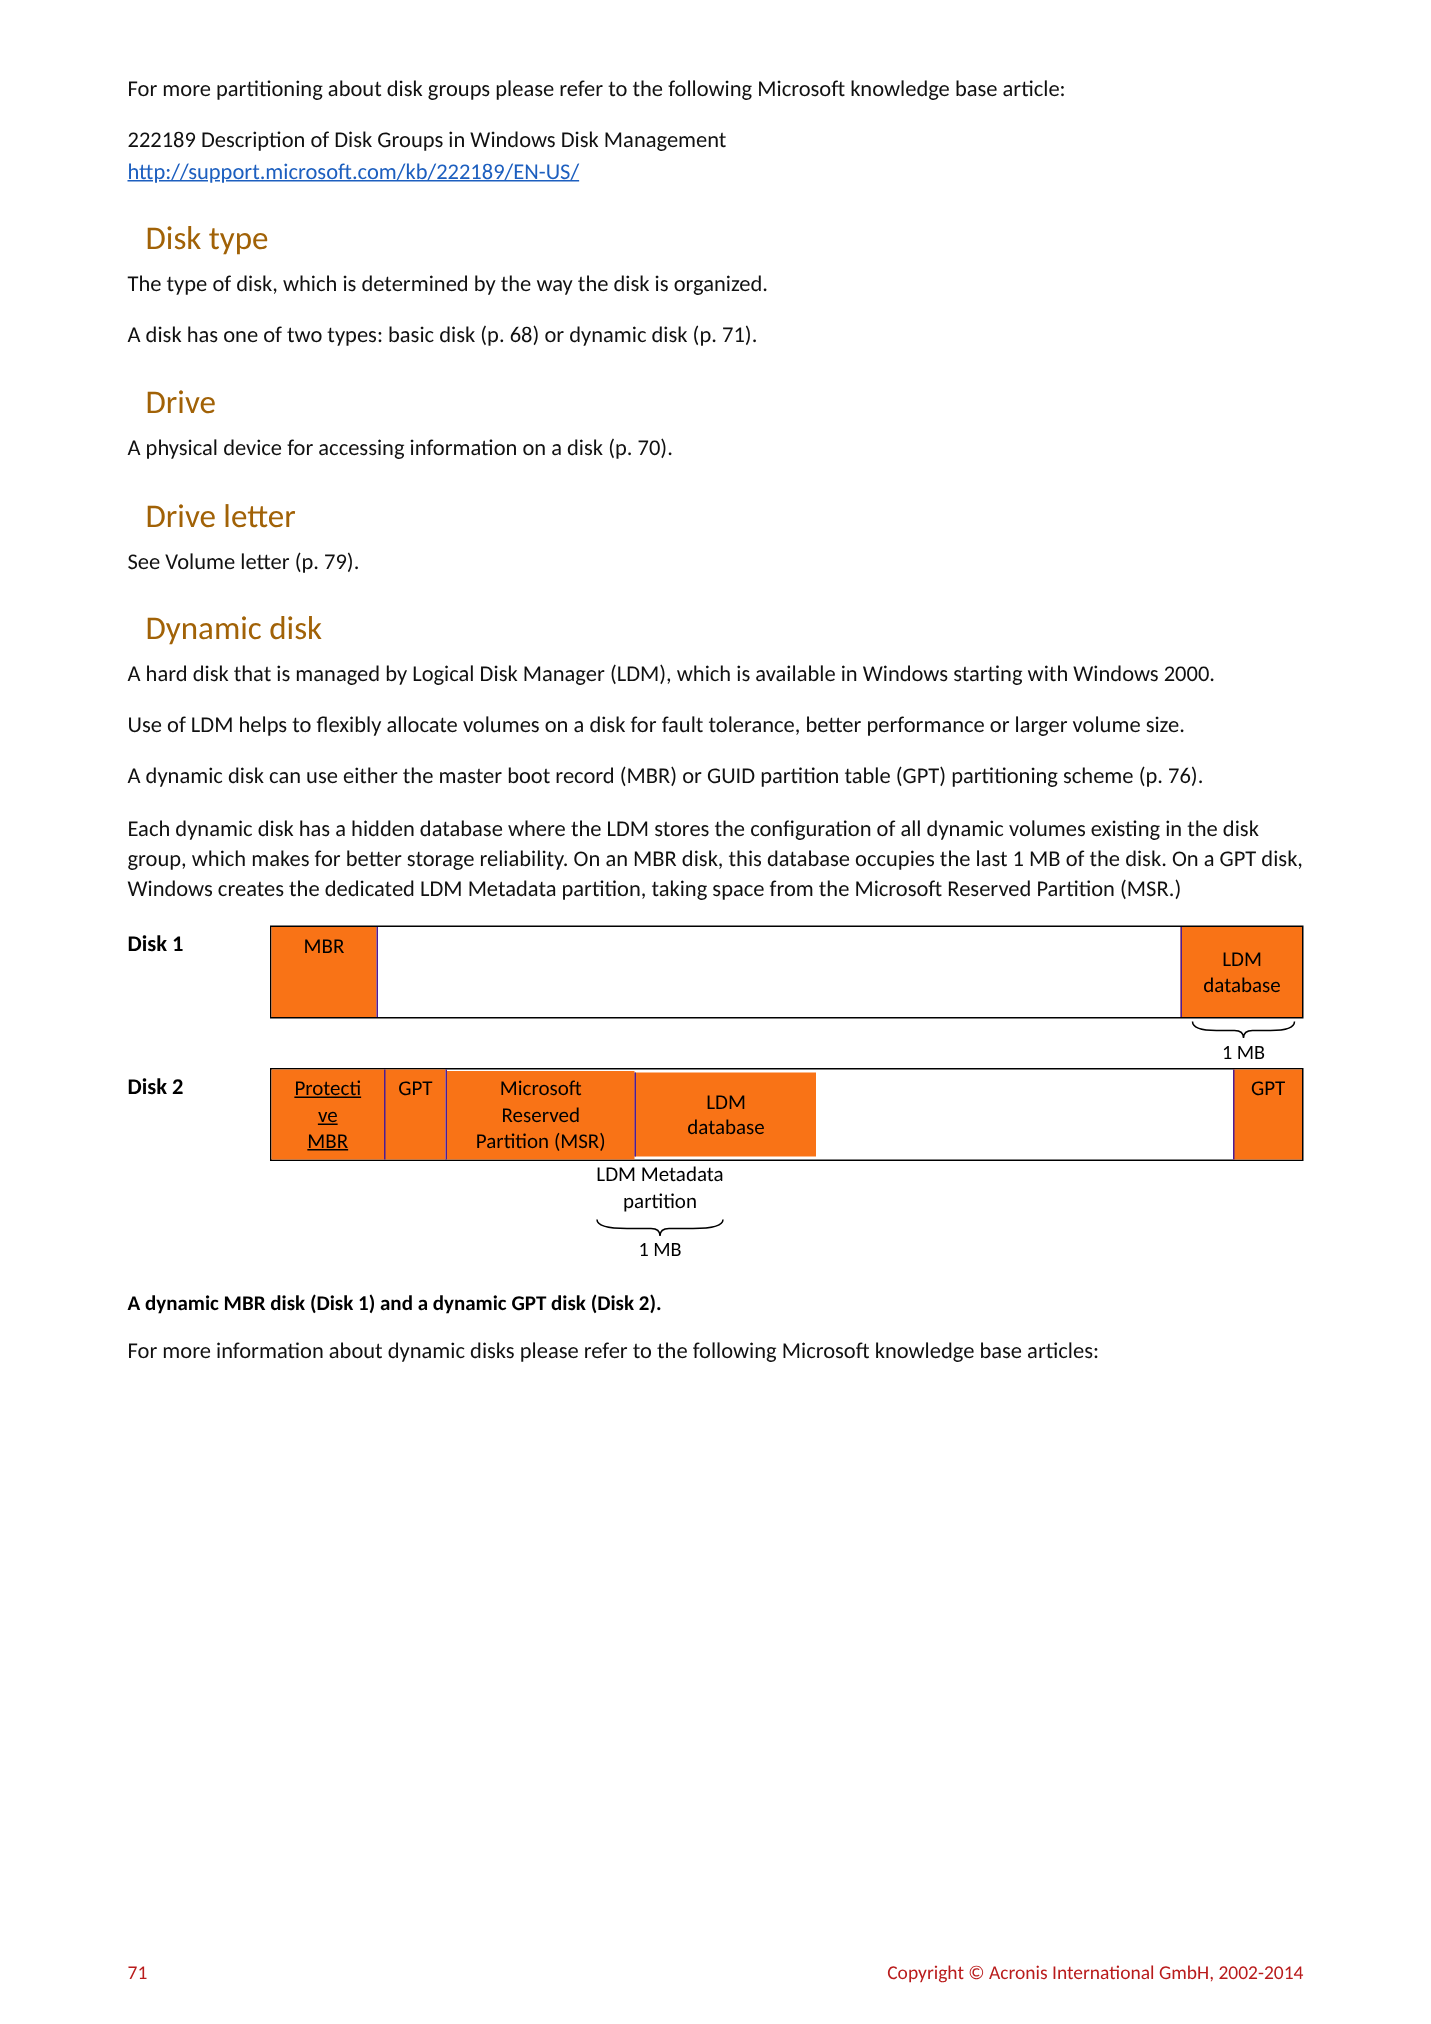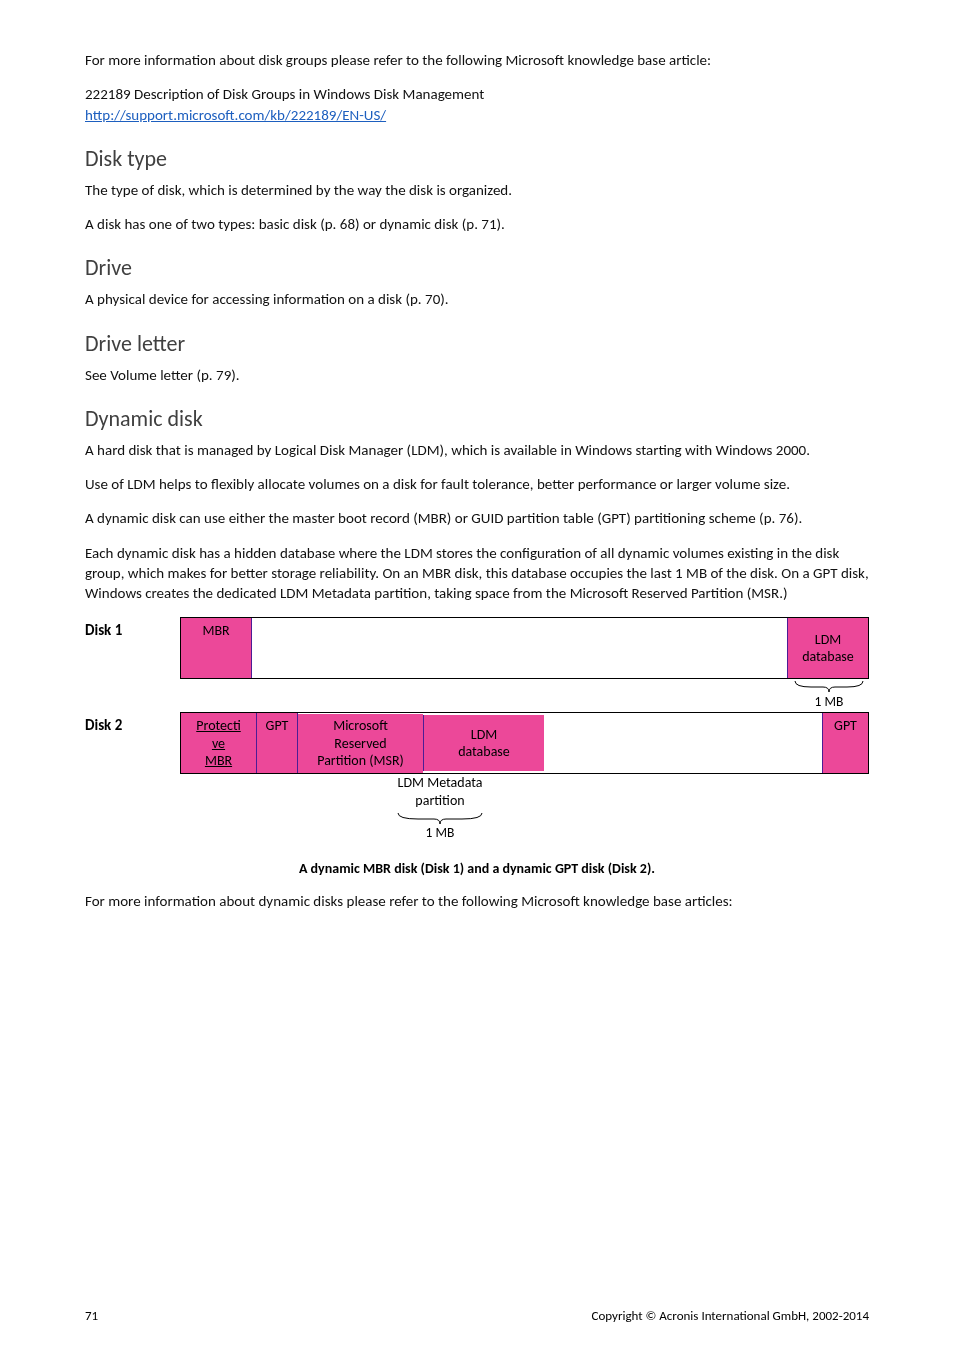--- a/index.html
+++ b/index.html
@@ -19,24 +19,24 @@
     font-size: 15px;
     line-height: 1.35;
     margin: 0 0 14px 0;
     color: #111;
   }
   .link {
     color: #1d5fbf;
     text-decoration: underline;
   }
   .h2 {
-    color: #404040;
+    color: #a16207;
     font-size: 22px;
     font-weight: 400;
-    margin: 20px 0 8px 0;
+    margin: 20px 0 8px 12px;
   }
   .disk-row {
     display: flex;
     align-items: flex-start;
     margin-top: 2px;
     gap: 40px;
   }
   .disk-label {
     width: 55px;
     font-weight: bold;
@@ -50,21 +50,21 @@
   }
   .cell {
     text-align: center;
     font-size: 14px;
     line-height: 1.25;
     display: flex;
     flex-direction: column;
     justify-content: center;
     align-items: center;
   }
-  .shaded { background: #ec4899; }
+  .shaded { background: #f97316; }
   .b-left { border-left: 1px solid #4c1d95; }
   .mbr-cell   { width: 70px;  min-height: 56px; }
   .blank-cell { flex: 1;      min-height: 56px; }
   .ldm-cell   { width: 80px;  min-height: 56px; }
   .prot-cell  { width: 75px;  min-height: 56px; padding: 3px 14px; box-sizing: border-box; text-decoration: underline; }
   .gpt1-cell  { width: 40px;  min-height: 56px; }
   .msr-cell   { width: 125px; min-height: 56px; padding: 3px 4px; box-sizing: border-box; }
   .ldm2-cell  { width: 120px; min-height: 56px; }
   .gpt2-cell  { width: 45px;  min-height: 56px; flex-shrink: 0; }
   .size-brace {
@@ -79,42 +79,41 @@
   .size-text { font-size: 13.5px; text-align: center; }
   .meta-col {
     margin-left: 55px;
     display: flex;
   }
   .meta-spacer-1 { width: 75px; flex-shrink:0; }
   .meta-spacer-2 { width: 40px; flex-shrink:0; }
   .meta-spacer-3 { width: 125px; flex-shrink:0; }
   .meta-center   { width: 120px; flex-shrink:0; text-align: center; font-size: 14px; line-height: 1.25; }
   .caption {
-    text-align: center;
     font-weight: bold;
     font-size: 14px;
     margin: 18px 0 14px 0;
   }
   .footer {
     position: absolute;
     bottom: 26px;
     left: 85px;
     right: 85px;
     display: flex;
     justify-content: space-between;
     font-size: 13px;
-    color: #000000;
+    color: #b91c1c;
   }
 </style>
 </head>
 <body>
 
 <div class="page">
 
-  <p class="para">For more information about disk groups please refer to the following Microsoft knowledge base article:</p>
+  <p class="para">For more partitioning about disk groups please refer to the following Microsoft knowledge base article:</p>
 
   <p class="para">
     <span>222189 Description of Disk Groups in Windows Disk Management</span><br>
     <a class="link">http://support.microsoft.com/kb/222189/EN-US/</a>
   </p>
 
   <h2 class="h2">Disk type</h2>
   <p class="para">The type of disk, which is determined by the way the disk is organized.</p>
   <p class="para">A disk has one of two types: basic disk (p. 68) or dynamic disk (p. 71).</p>
 

